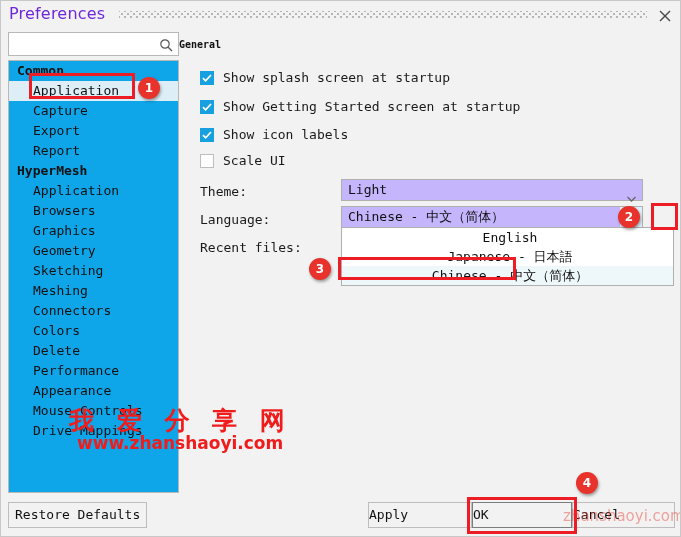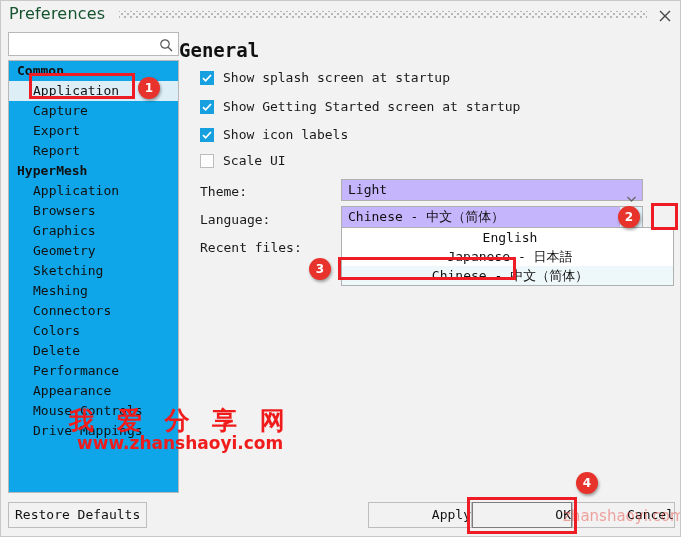--- a/index.html
+++ b/index.html
@@ -24,21 +24,21 @@
   .titlebar {
     position: absolute;
     left: 0; top: 0;
     width: 681px; height: 28px;
   }
   .title-text {
     position: absolute;
     left: 8px; top: 3px;
     font-family: "DejaVu Sans", "Liberation Sans", sans-serif;
     font-size: 16px;
-    color: #14532d;
+    color: #6d28d9;
     letter-spacing: 0.2px;
   }
   .grip {
     position: absolute;
     left: 118px; top: 10px;
     width: 528px; height: 8px;
     background-image:
       radial-gradient(#b6b6b6 1px, transparent 1.2px),
       radial-gradient(#b6b6b6 1px, transparent 1.2px);
     background-size: 6px 6px, 6px 6px;
@@ -107,21 +107,21 @@
   }
   .tree-item.selected {
     background: #ddeef7;
   }
 
   
   .panel-title {
     position: absolute;
     left: 178px; top: 38px;
     font-family: "DejaVu Sans Mono", "Liberation Mono", monospace;
-    font-size: 19px;
+    font-size: 10px;
     font-weight: bold;
     color: #111;
   }
   .chk-row {
     position: absolute;
     left: 199px;
     height: 18px;
   }
   .chk-box {
     position: absolute;
@@ -217,21 +217,21 @@
 
   
   .btn {
     position: absolute;
     box-sizing: border-box;
     background: #f2f2f2;
     border: 1px solid #bdbdbd;
     font-family: "DejaVu Sans Mono", "Liberation Mono", monospace;
     font-size: 13px;
     color: #111;
-    text-align: right;
+    text-align: left;
     cursor: pointer;
     line-height: 24px;
     height: 26px;
   }
   .btn.restore {
     left: 7px; top: 501px;
     width: 139px;
     text-align: left;
     padding-left: 6px;
   }

